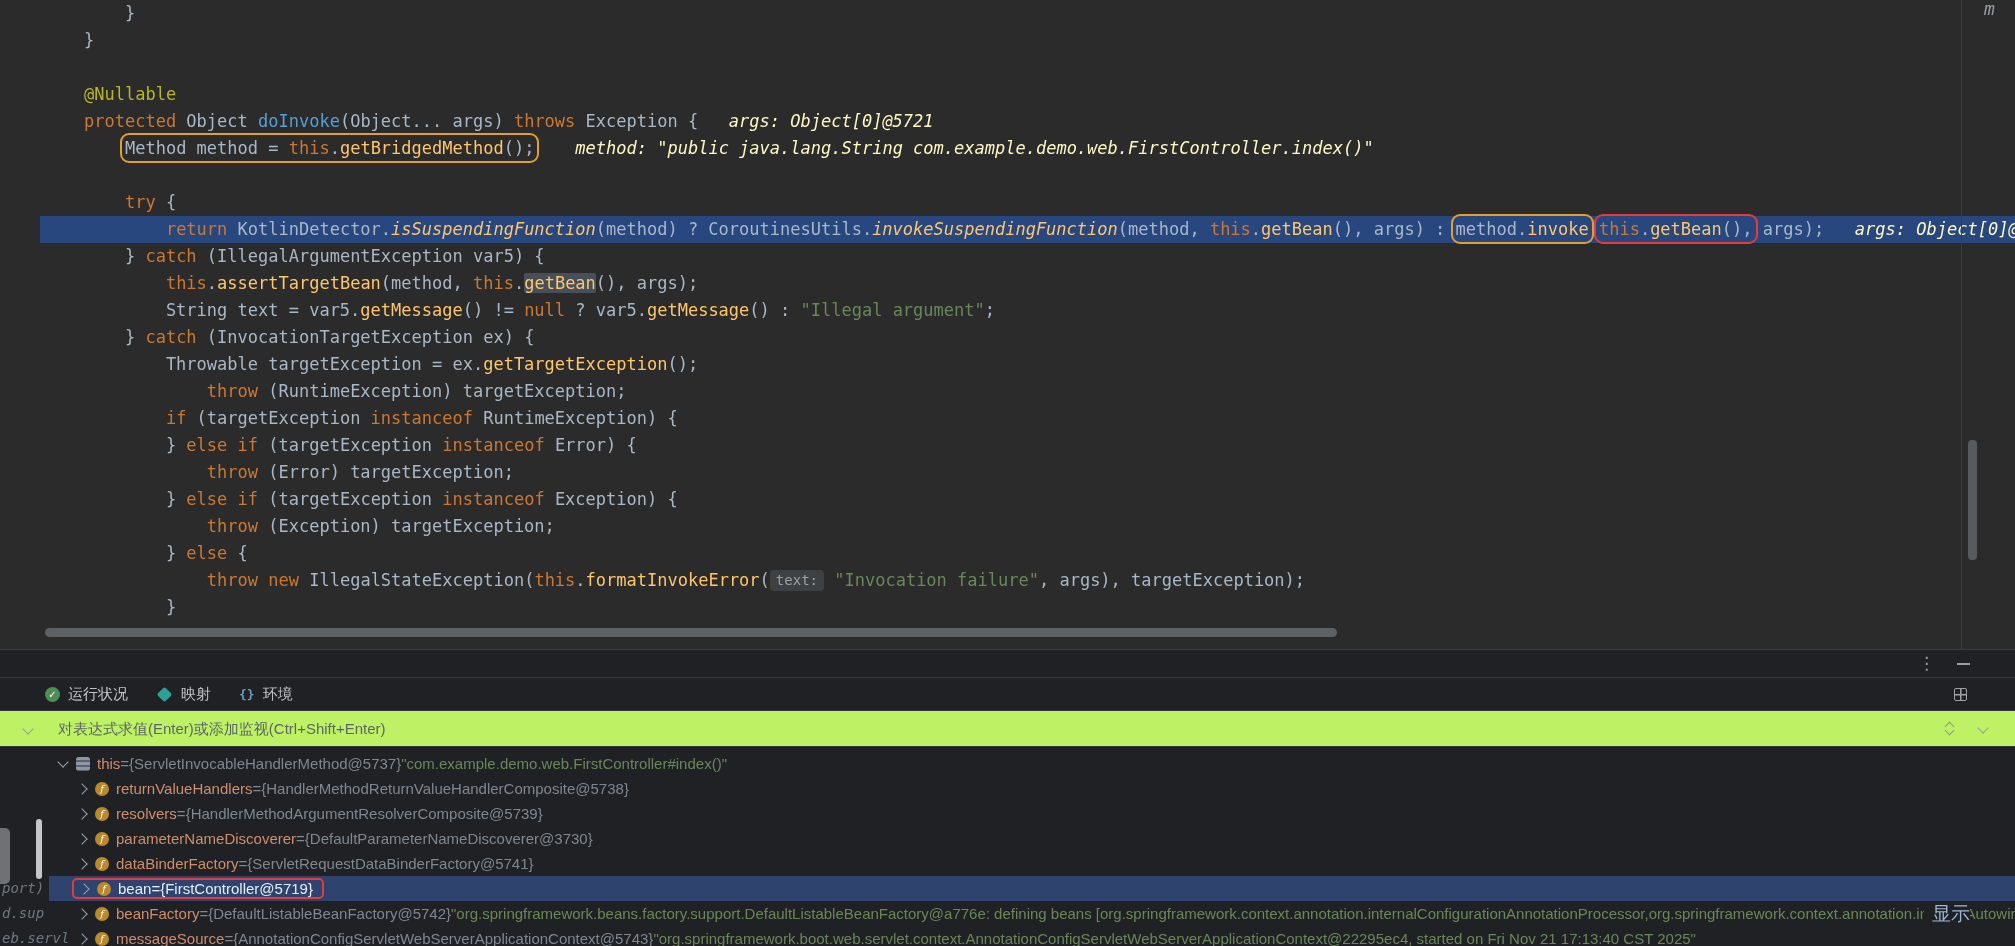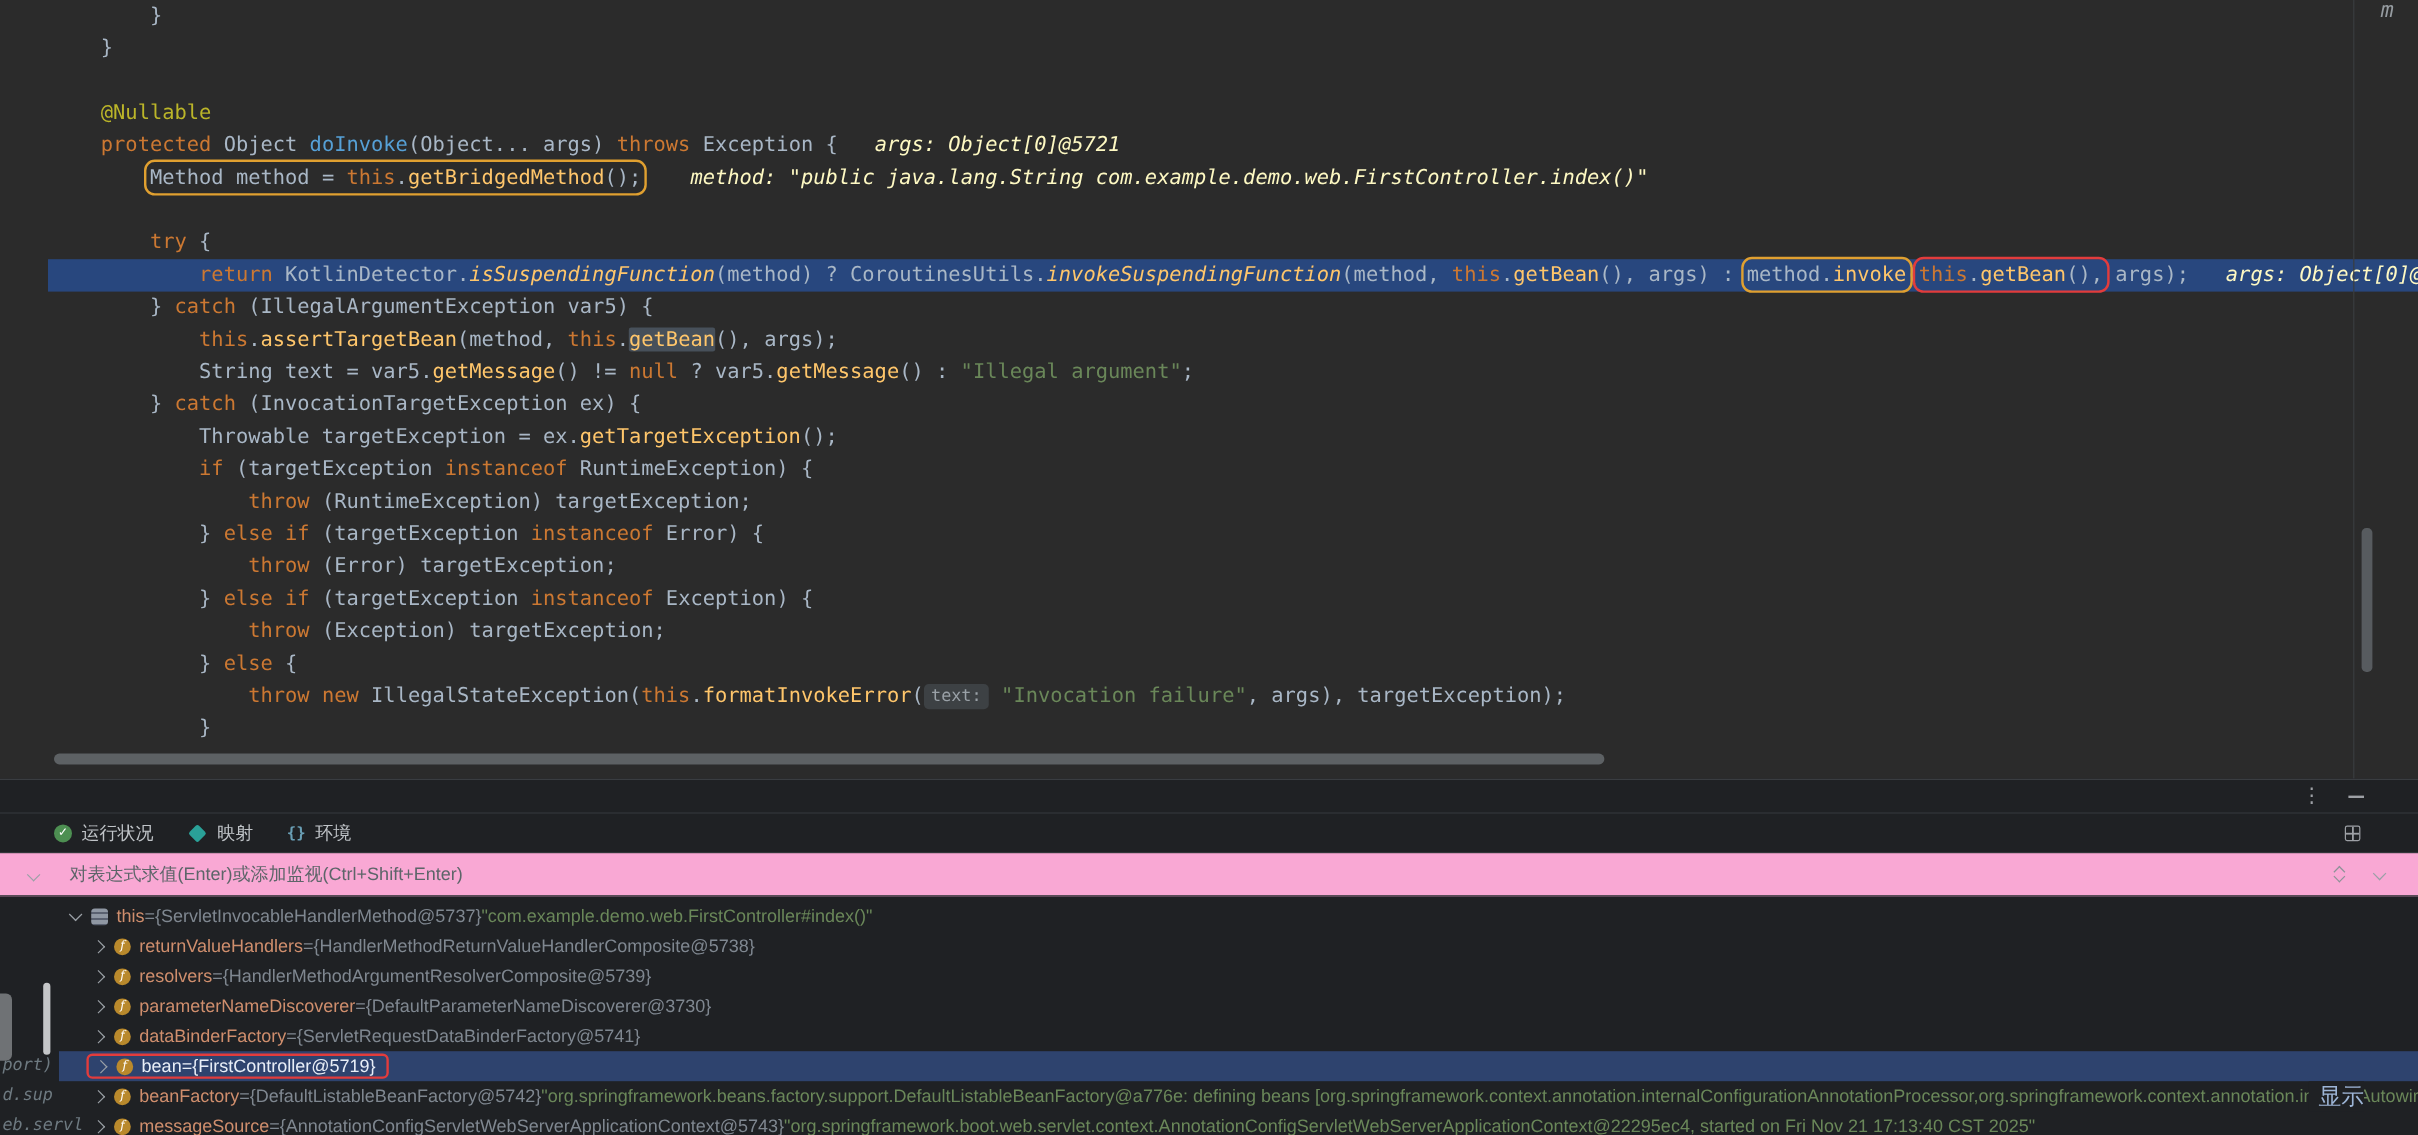--- a/index.html
+++ b/index.html
@@ -34,21 +34,21 @@
   .kebab{position:absolute;right:80px;top:3px;font-size:17px;color:#9da0a5;}
   .minbar{position:absolute;right:45px;top:13px;width:13px;height:2px;background:#9da0a5;}
   .endpoint-bar{position:relative;height:34px;border-top:1px solid #33363a;border-bottom:1px solid #33363a;box-sizing:border-box;}
   .ep-tabs{position:absolute;left:45px;top:0;height:100%;display:flex;align-items:center;gap:28px;}
   .ep-tab{display:inline-flex;align-items:center;gap:8px;color:#bfc3c7;font-size:15px;}
   .health-icon{width:15px;height:15px;border-radius:50%;background:#4d8f52;color:#fff;font-size:10px;line-height:15px;text-align:center;font-weight:bold;flex:none;}
   .mappings-icon{width:11px;height:11px;background:#2aa198;transform:rotate(45deg);border-radius:2px;margin:0 3px;flex:none;}
   .environment-icon{color:#6a9fb5;font:bold 13px/15px "DejaVu Sans Mono",monospace;flex:none;}
   .grid-icon{position:absolute;right:48px;top:10px;width:13px;height:13px;border:1.5px solid #9da0a5;border-radius:2px;box-sizing:border-box;
     background:linear-gradient(#9da0a5,#9da0a5) center/1.5px 100% no-repeat,linear-gradient(#9da0a5,#9da0a5) center/100% 1.5px no-repeat;}
-  .eval-row{position:relative;height:36px;border-bottom:1px solid #33363a;box-sizing:border-box;background:#f9a8d4;}
+  .eval-row{position:relative;height:36px;border-bottom:1px solid #33363a;box-sizing:border-box;background:#bef264;}
   .eval-hint{position:absolute;left:58px;top:0;line-height:35px;color:#5d6569;font-size:15px;}
   .chev{width:7px;height:7px;display:inline-block;border-right:1.6px solid #9aa0a6;border-bottom:1.6px solid #9aa0a6;flex:none;}
   .chev-right{transform:rotate(-45deg);margin-right:9px;margin-left:2px;}
   .chev-down{transform:rotate(45deg);margin-right:9px;margin-left:2px;margin-top:-4px;}
   .left-chev{position:absolute;left:24px;top:14px;margin:0;}
   .right-chev{position:absolute;right:28px;top:13px;margin:0;}
   .updown{position:absolute;right:60px;top:11px;width:10px;height:13px;}
   .updown::before,.updown::after{content:"";position:absolute;left:1px;width:6px;height:6px;border-right:1.5px solid #8d9297;border-bottom:1.5px solid #8d9297;}
   .updown::before{top:1px;transform:rotate(-135deg);}
   .updown::after{bottom:1px;transform:rotate(45deg);}
@@ -87,22 +87,22 @@
         <div class="code-line"><span class="c-k">protected</span><span class="c-p"> Object </span><span class="c-d">doInvoke</span><span class="c-p">(Object... args) </span><span class="c-k">throws</span><span class="c-p"> Exception {</span><span class="c-h">   args: Object[0]@5721</span></div>
         <div class="code-line"><span class="c-p">    </span><span class="code-box box-orange"><span class="c-p">Method method = </span><span class="c-k">this</span><span class="c-p">.</span><span class="c-m">getBridgedMethod</span><span class="c-p">();</span></span><span class="c-p">    </span><span class="c-h">method: "public java.lang.String com.example.demo.web.FirstController.index()"</span></div>
         <div class="code-line"></div>
         <div class="code-line"><span class="c-p">    </span><span class="c-k">try</span><span class="c-p"> {</span></div>
         <div class="code-line exec"><span class="c-p">        </span><span class="c-k">return</span><span class="c-p"> KotlinDetector.</span><span class="c-mi">isSuspendingFunction</span><span class="c-p">(method) ? CoroutinesUtils.</span><span class="c-mi">invokeSuspendingFunction</span><span class="c-p">(method, </span><span class="c-k">this</span><span class="c-p">.</span><span class="c-m">getBean</span><span class="c-p">(), args) : </span><span class="code-box box-orange"><span class="c-p">method</span><span class="c-p">.</span><span class="c-m">invoke</span></span><span class="c-p">(</span><span class="code-box box-red"><span class="c-k">this</span><span class="c-p">.</span><span class="c-m">getBean</span><span class="c-p">(),</span></span><span class="c-p"> args);</span><span class="c-h">   args: Object[0]@5</span></div>
         <div class="code-line"><span class="c-p">    } </span><span class="c-k">catch</span><span class="c-p"> (IllegalArgumentException var5) {</span></div>
         <div class="code-line"><span class="c-p">        </span><span class="c-k">this</span><span class="c-p">.</span><span class="c-m">assertTargetBean</span><span class="c-p">(method, </span><span class="c-k">this</span><span class="c-p">.</span><span class="c-hl">getBean</span><span class="c-p">(), args);</span></div>
         <div class="code-line"><span class="c-p">        String text = var5.</span><span class="c-m">getMessage</span><span class="c-p">() != </span><span class="c-k">null</span><span class="c-p"> ? var5.</span><span class="c-m">getMessage</span><span class="c-p">() : </span><span class="c-s">"Illegal argument"</span><span class="c-p">;</span></div>
         <div class="code-line"><span class="c-p">    } </span><span class="c-k">catch</span><span class="c-p"> (InvocationTargetException ex) {</span></div>
         <div class="code-line"><span class="c-p">        Throwable targetException = ex.</span><span class="c-m">getTargetException</span><span class="c-p">();</span></div>
+        <div class="code-line"><span class="c-p">            </span><span class="c-k">throw</span><span class="c-p"> (RuntimeException) targetException;</span></div>
         <div class="code-line"><span class="c-p">        </span><span class="c-k">if</span><span class="c-p"> (targetException </span><span class="c-k">instanceof</span><span class="c-p"> RuntimeException) {</span></div>
-        <div class="code-line"><span class="c-p">            </span><span class="c-k">throw</span><span class="c-p"> (RuntimeException) targetException;</span></div>
         <div class="code-line"><span class="c-p">        } </span><span class="c-k">else</span><span class="c-p"> </span><span class="c-k">if</span><span class="c-p"> (targetException </span><span class="c-k">instanceof</span><span class="c-p"> Error) {</span></div>
         <div class="code-line"><span class="c-p">            </span><span class="c-k">throw</span><span class="c-p"> (Error) targetException;</span></div>
         <div class="code-line"><span class="c-p">        } </span><span class="c-k">else</span><span class="c-p"> </span><span class="c-k">if</span><span class="c-p"> (targetException </span><span class="c-k">instanceof</span><span class="c-p"> Exception) {</span></div>
         <div class="code-line"><span class="c-p">            </span><span class="c-k">throw</span><span class="c-p"> (Exception) targetException;</span></div>
         <div class="code-line"><span class="c-p">        } </span><span class="c-k">else</span><span class="c-p"> {</span></div>
         <div class="code-line"><span class="c-p">            </span><span class="c-k">throw</span><span class="c-p"> </span><span class="c-k">new</span><span class="c-p"> IllegalStateException(</span><span class="c-k">this</span><span class="c-p">.</span><span class="c-m">formatInvokeError</span><span class="c-p">(</span><span class="c-chip">text:</span><span class="c-p"> </span><span class="c-s">"Invocation failure"</span><span class="c-p">, args), targetException);</span></div>
         <div class="code-line"><span class="c-p">        }</span></div>
       </div>
     <div class="vedge"></div>
     <div class="vthumb"></div>

